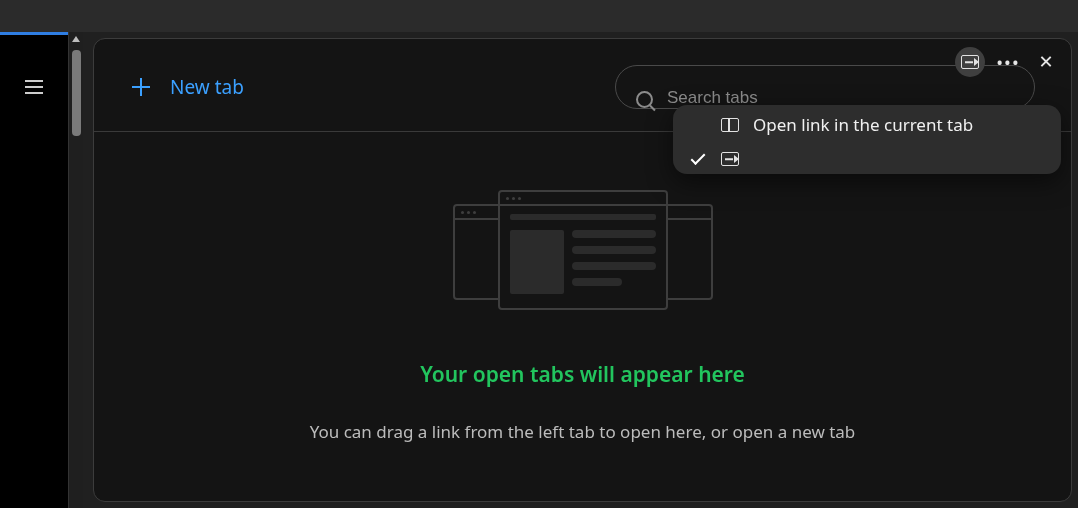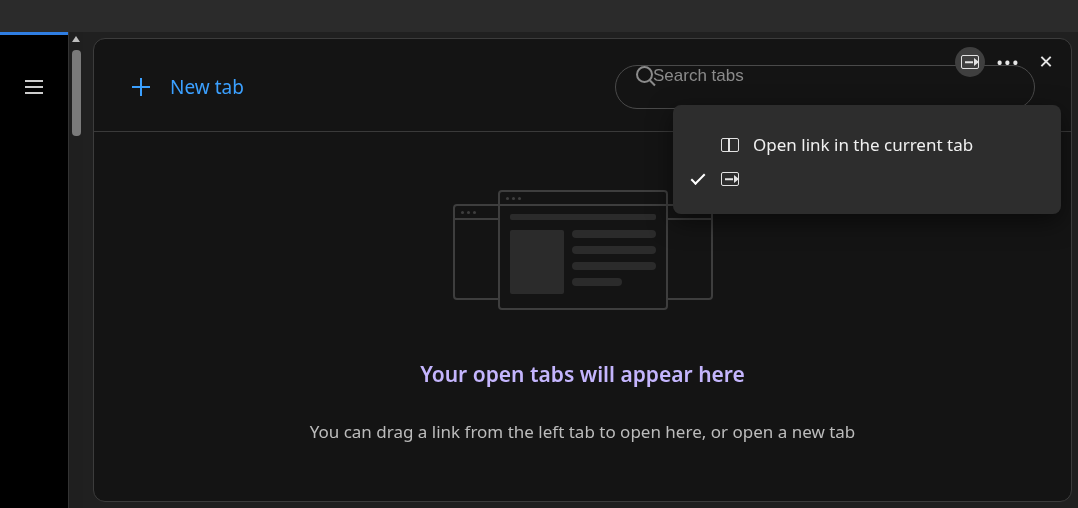--- a/index.html
+++ b/index.html
@@ -50,34 +50,34 @@
   .header-row { display:flex; align-items:center; gap:24px; padding-bottom:22px; }
   .newtab-btn { display:flex; align-items:center; gap:20px; color:#3ba0ff; font-size:19px; cursor:pointer; padding:4px 2px; }
   .plus { width:18px; height:18px; position:relative; }
   .plus::before, .plus::after { content:""; position:absolute; background:#3ba0ff; }
   .plus::before { left:8px; top:0; width:2px; height:18px; }
   .plus::after  { top:8px; left:0; height:2px; width:18px; }
 
   .search-wrap {
     margin-left:auto; width:420px; height:44px;
     border:1px solid #4a4a4a; border-radius:22px;
-    display:flex; align-items:flex-start; padding:0 20px; 
+    display:flex; align-items:flex-end; padding:0 20px; gap:14px;
   }
   .search-wrap input {
     flex:1; background:transparent; border:none; outline:none;
     color:#c9c9c9; font-size:17px;
   }
   .search-wrap input::placeholder { color:#8b8b8b; }
   .search-icon { width:17px; height:17px; border:2px solid #8b8b8b; border-radius:50%; position:relative; }
   .search-icon::after { content:""; position:absolute; width:7px; height:2px; background:#8b8b8b; transform:rotate(45deg); bottom:-3px; right:-5px; }
 
   .divider { border:none; border-top:1px solid #3a3a3a; margin:0 -36px 0 -36px; }
 
   .empty-area { text-align:center; margin-top:58px; }
-  .empty-title { font-size:21px; font-weight:600; color:#c4b5fd; margin-top:40px; }
+  .empty-title { font-size:21px; font-weight:600; color:#22c55e; margin-top:40px; }
   .empty-sub   { font-size:17px; color:#bcbcbc; margin-top:32px; }
 
   .illus { width:260px; height:130px; margin:0 auto; position:relative; }
   .illus .card { position:absolute; border:2px solid #3e3e3e; border-radius:4px; background:#141414; }
   .illus .card .chrome { height:14px; border-bottom:2px solid #3e3e3e; display:flex; align-items:center; gap:3px; padding-left:6px; }
   .illus .card .chrome span { width:3px;height:3px;border-radius:50%;background:#3e3e3e;display:inline-block; }
   .cardL { left:0; top:14px; width:80px; height:96px; }
   .cardR { right:0; top:14px; width:80px; height:96px; }
   .cardM { left:50%; top:0; transform:translateX(-50%); width:170px; height:120px; z-index:2; background:#1a1a1a; }
   .cardM .bar { height:6px; background:#2b2b2b; margin:8px 10px 0 10px; border-radius:2px; }
@@ -92,22 +92,22 @@
     position:absolute; top:8px; right:10px; display:flex; align-items:center; gap:8px; z-index:20;
   }
   .ctrl-btn { width:30px; height:30px; border-radius:50%; display:flex; align-items:center; justify-content:center; cursor:pointer; }
   .ctrl-btn.filled { background:#3f3f3f; }
   .xmark { font-size:18px; color:#e6e6e6; font-family: sans-serif; line-height:1; }
   .dots { color:#e6e6e6; font-size:18px; letter-spacing:1px; line-height:1; }
 
   
   .menu {
     position:absolute; top:66px; right:10px; z-index:30;
-    background:#2d2d2d; border-radius:8px;
-    padding:20px 0; min-width:388px;
+    background:#2d2d2d; border-radius:14px;
+    padding:0 0; min-width:388px;
     box-shadow:0 8px 24px rgba(0,0,0,.5);
   }
   .menu-item {
     display:flex; align-items:center; gap:14px;
     padding:8px 20px 8px 16px; font-size:17px; color:#f0f0f0;
     cursor:pointer;
   }
   .check-slot { width:18px; display:flex; justify-content:center; }
   .check { width:14px; height:7px; border-left:2px solid #fff; border-bottom:2px solid #fff; transform:rotate(-45deg); margin-top:-4px; }
   .mi-icon { width:18px; height:14px; border:1.5px solid #e2e2e2; border-radius:2px; position:relative; flex:none; }

